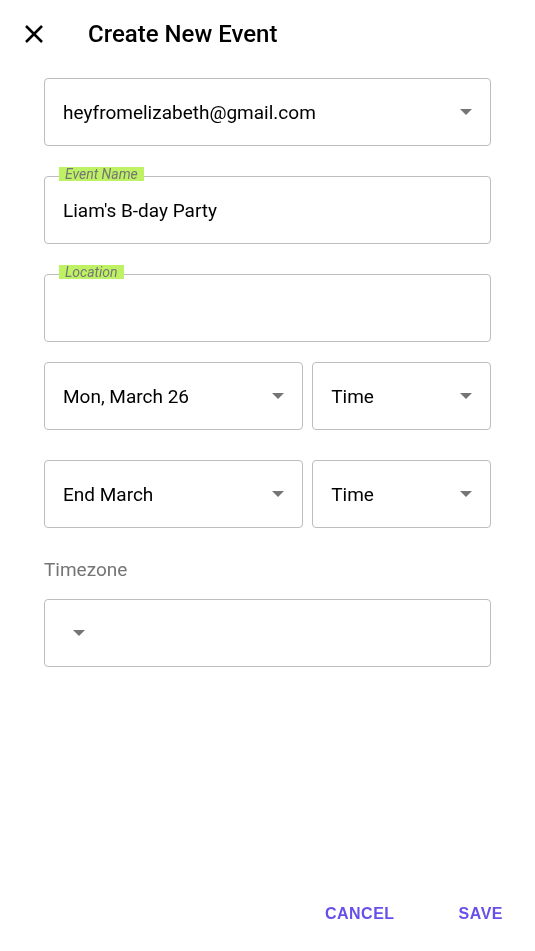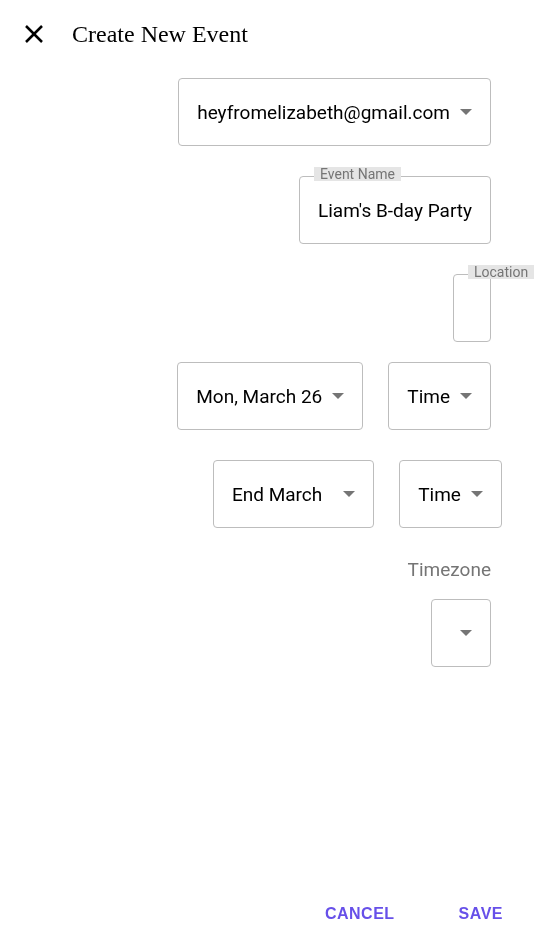--- a/index.html
+++ b/index.html
@@ -9,43 +9,41 @@
       width: 535px;
       height: 951px;
       display: flex;
       flex-direction: column;
       color: #202124;
     }
     .header {
       display: flex;
       align-items: center;
       padding: 20px 20px 10px 20px;
-      gap: 24px;
-      font-family: Liberation Serif, serif;
+      gap: 40px;
     }
     .close-icon {
       cursor: pointer;
       width: 28px;
       height: 28px;
       display: flex;
       align-items: center;
       justify-content: center;
     }
     .title {
       font-size: 24px;
       font-weight: 500;
       color: #000;
     }
     .content {
       padding: 10px 44px 0 44px;
       flex: 1;
       display: flex;
       flex-direction: column;
       gap: 0;
-      align-items: flex-end;
     }
     .field-outlined {
       position: relative;
       border: 1px solid #bdbdbd;
       border-radius: 4px;
       padding: 0 18px;
       height: 68px;
       display: flex;
       align-items: center;
       justify-content: space-between;
@@ -60,46 +58,47 @@
       overflow: hidden;
       text-overflow: ellipsis;
     }
     .field-value.placeholder {
       color: #000000;
     }
     .float-label {
       position: absolute;
       top: -10px;
       left: 14px;
-      background: #e5e5e5;
+      background: #bef264;
       padding: 0 6px;
       font-size: 14px;
       color: #757575;
       line-height: 1;
+      font-style: italic;
     }
     .dropdown-icon {
       width: 0;
       height: 0;
       border-left: 6px solid transparent;
       border-right: 6px solid transparent;
       border-top: 6px solid #757575;
       margin-left: 10px;
       flex-shrink: 0;
     }
     .group-email { margin-top: 10px; margin-bottom: 30px; }
     .group-name  { margin-bottom: 30px; }
     .group-loc   { margin-bottom: 20px; }
     .section-label {
       font-size: 19px;
       color: #757575;
       margin-bottom: 14px;
     }
     .row {
       display: flex;
-      gap: 25px;
+      gap: 9px;
       margin-bottom: 30px;
     }
     .col-date { flex: 0 0 58%; }
     .col-time { flex: 1; }
     .footer {
       display: flex;
       justify-content: flex-end;
       gap: 64px;
       padding: 20px 32px 28px 32px;
     }

